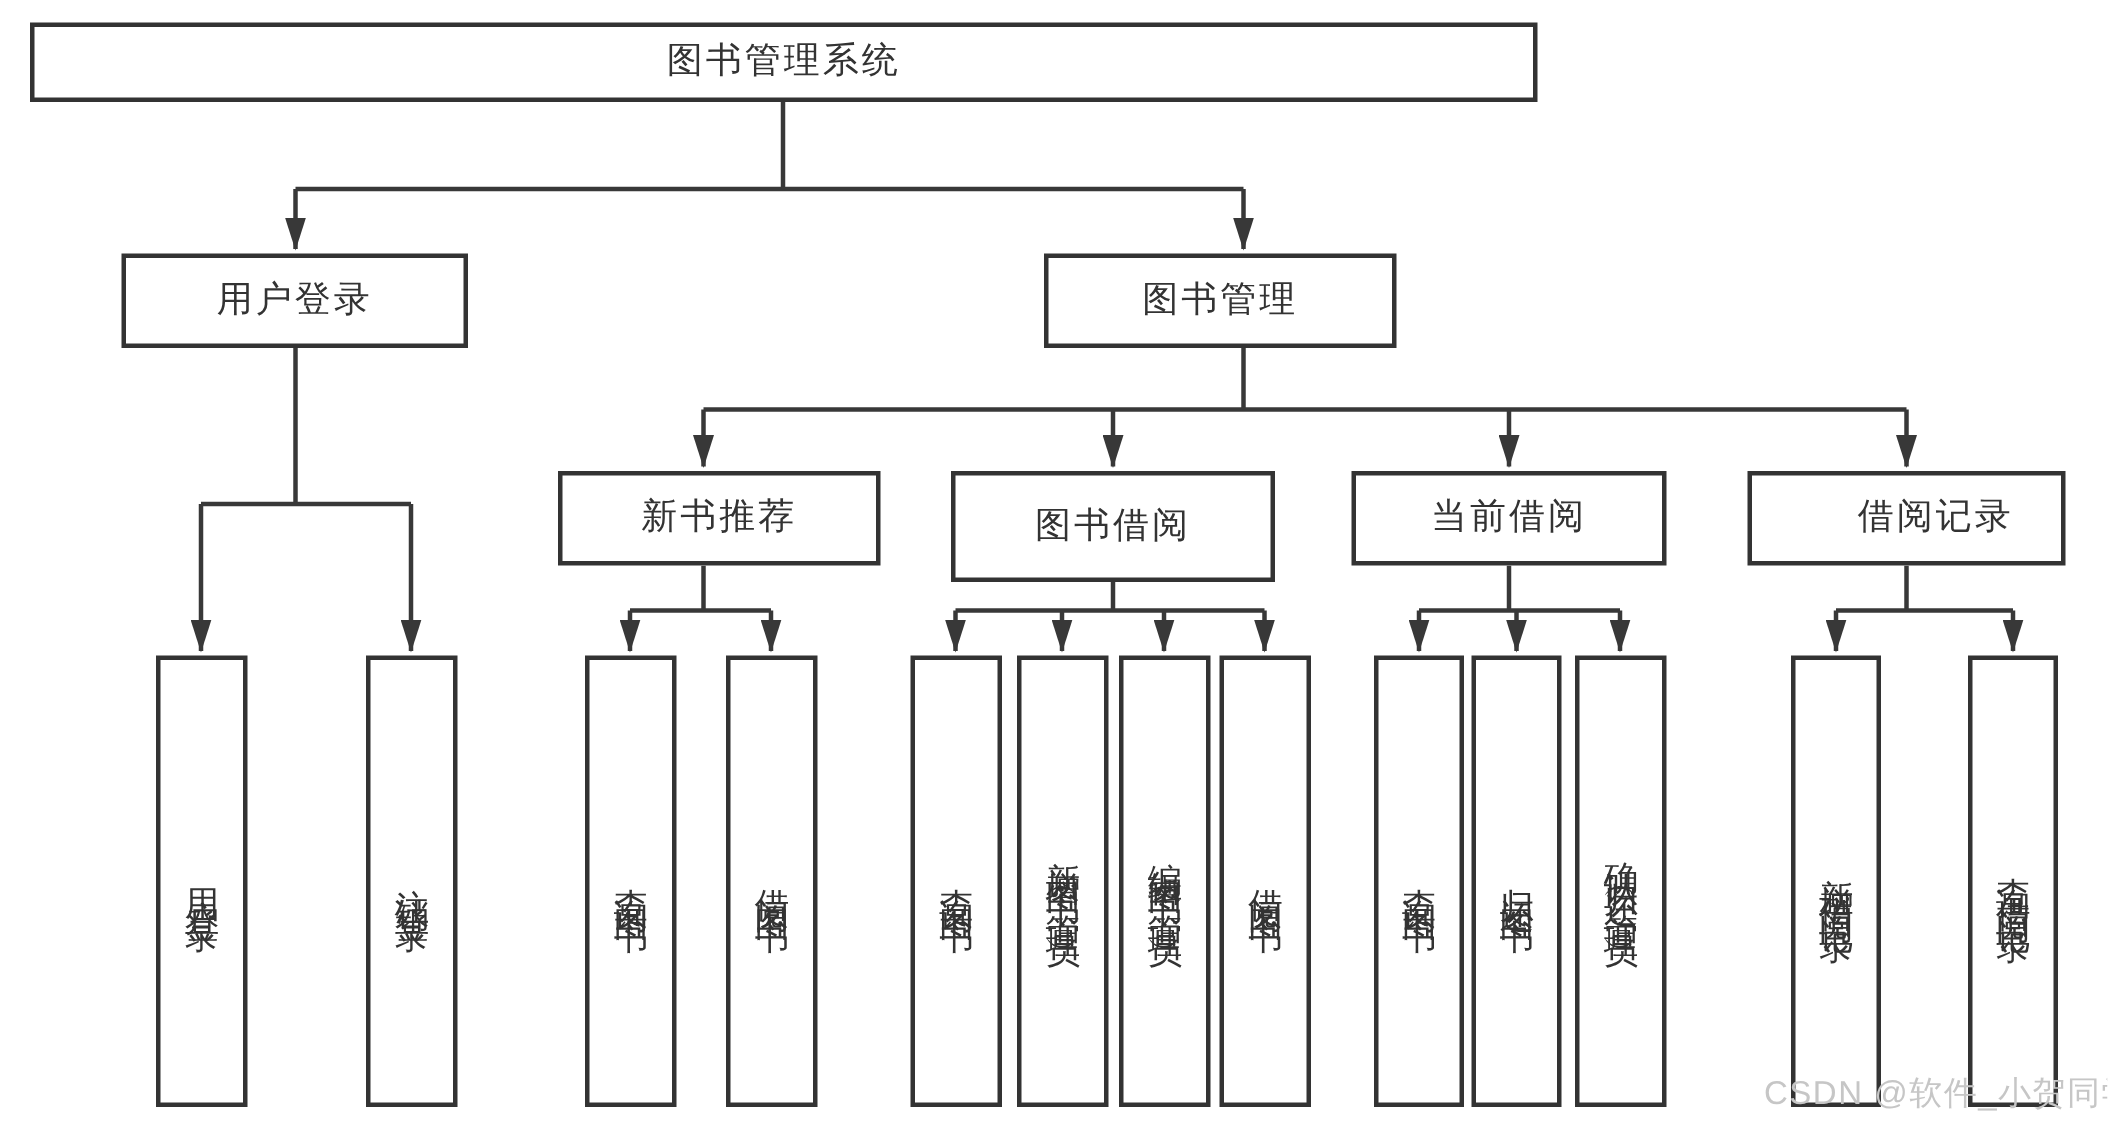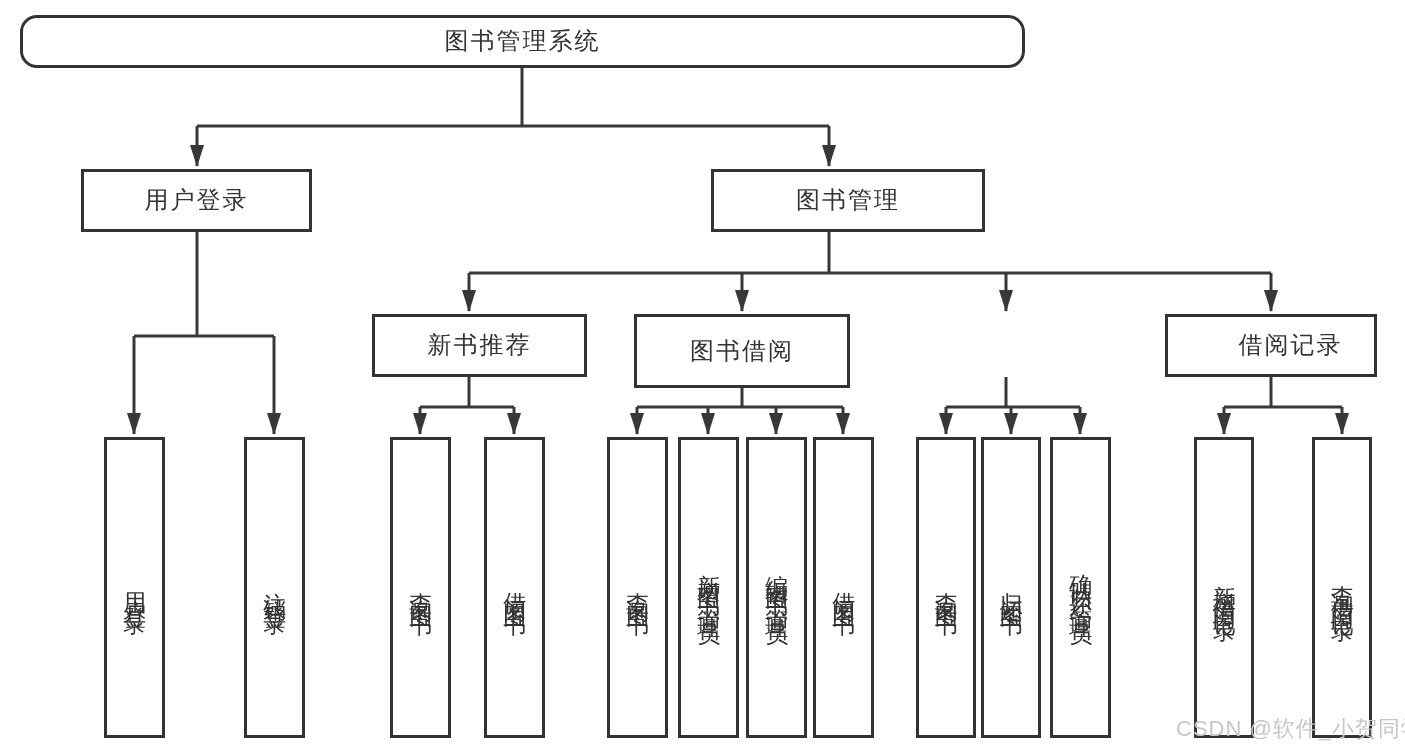--- a/index.html
+++ b/index.html
@@ -86,27 +86,28 @@
       <line x1="1011" y1="407" x2="1011" y2="434" marker-end="url(#arrowhead)"></line>
       <line x1="1080" y1="407" x2="1080" y2="434" marker-end="url(#arrowhead)"></line>
 
       <line x1="1271" y1="377" x2="1271" y2="407"></line>
       <line x1="1224" y1="407" x2="1342" y2="407"></line>
       <line x1="1224" y1="407" x2="1224" y2="434" marker-end="url(#arrowhead)"></line>
       <line x1="1342" y1="407" x2="1342" y2="434" marker-end="url(#arrowhead)"></line>
     </g>
   </svg>
 
-  <div class="node" style="left:20px;top:15px;width:1005px;height:53px;border-radius:17px;">图书管理系统</div>
+  <div class="node" style="left:20px;top:15px;width:1005px;height:53px;">图书管理系统</div>
 
   <div class="node" style="left:81px;top:169px;width:231px;height:63px;">用户登录</div>
-  <div class="node" style="left:711px;top:169px;width:274px;height:63px;">图书管理</div>
+  <div class="node" style="left:696px;top:169px;width:235px;height:63px;">图书管理</div>
 
   <div class="node" style="left:372px;top:314px;width:215px;height:63px;">新书推荐</div>
   <div class="node" style="left:634px;top:314px;width:216px;height:74px;">图书借阅</div>
+  <div class="node" style="left:901px;top:314px;width:210px;height:63px;">当前借阅</div>
   <div class="node" style="left:1165px;top:314px;width:212px;height:63px;padding-left:39px;">借阅记录</div>
 
   <div class="node vert" style="left:104px;top:437px;width:61px;height:301px;">用户登录</div>
   <div class="node vert" style="left:244px;top:437px;width:61px;height:301px;">注销登录</div>
 
   <div class="node vert" style="left:390px;top:437px;width:61px;height:301px;">查询图书</div>
   <div class="node vert" style="left:484px;top:437px;width:61px;height:301px;">借阅图书</div>
 
   <div class="node vert" style="left:607px;top:437px;width:61px;height:301px;">查询图书</div>
   <div class="node vert" style="left:678px;top:437px;width:61px;height:301px;">新增图书（管理员）</div>

